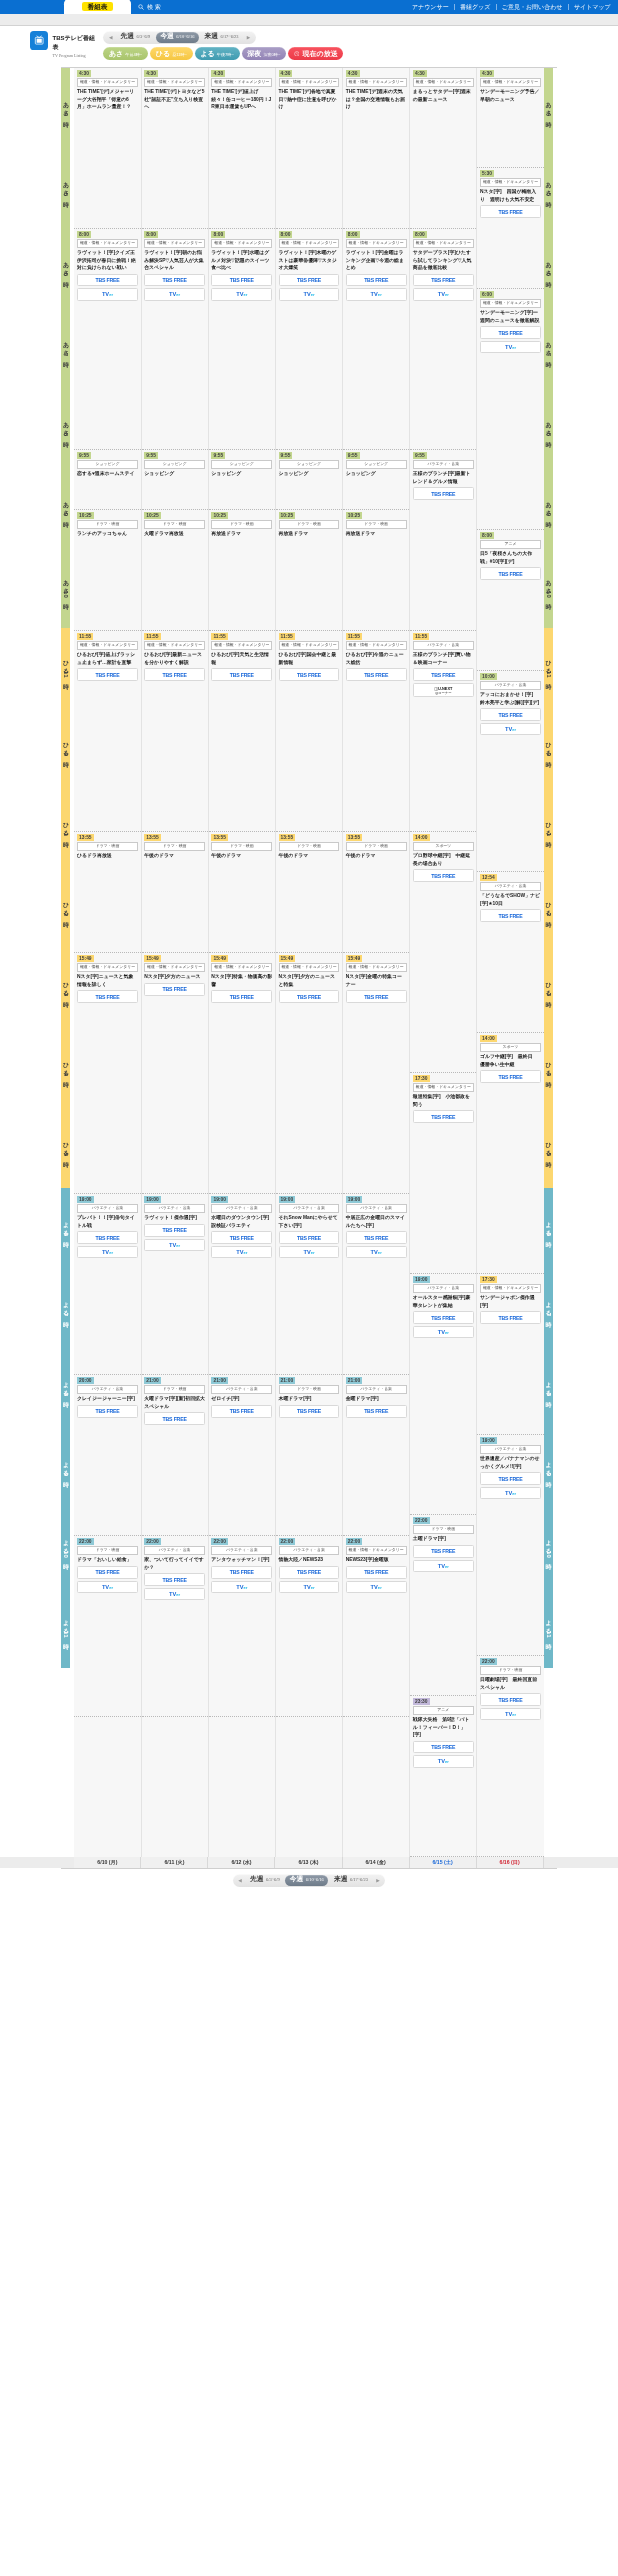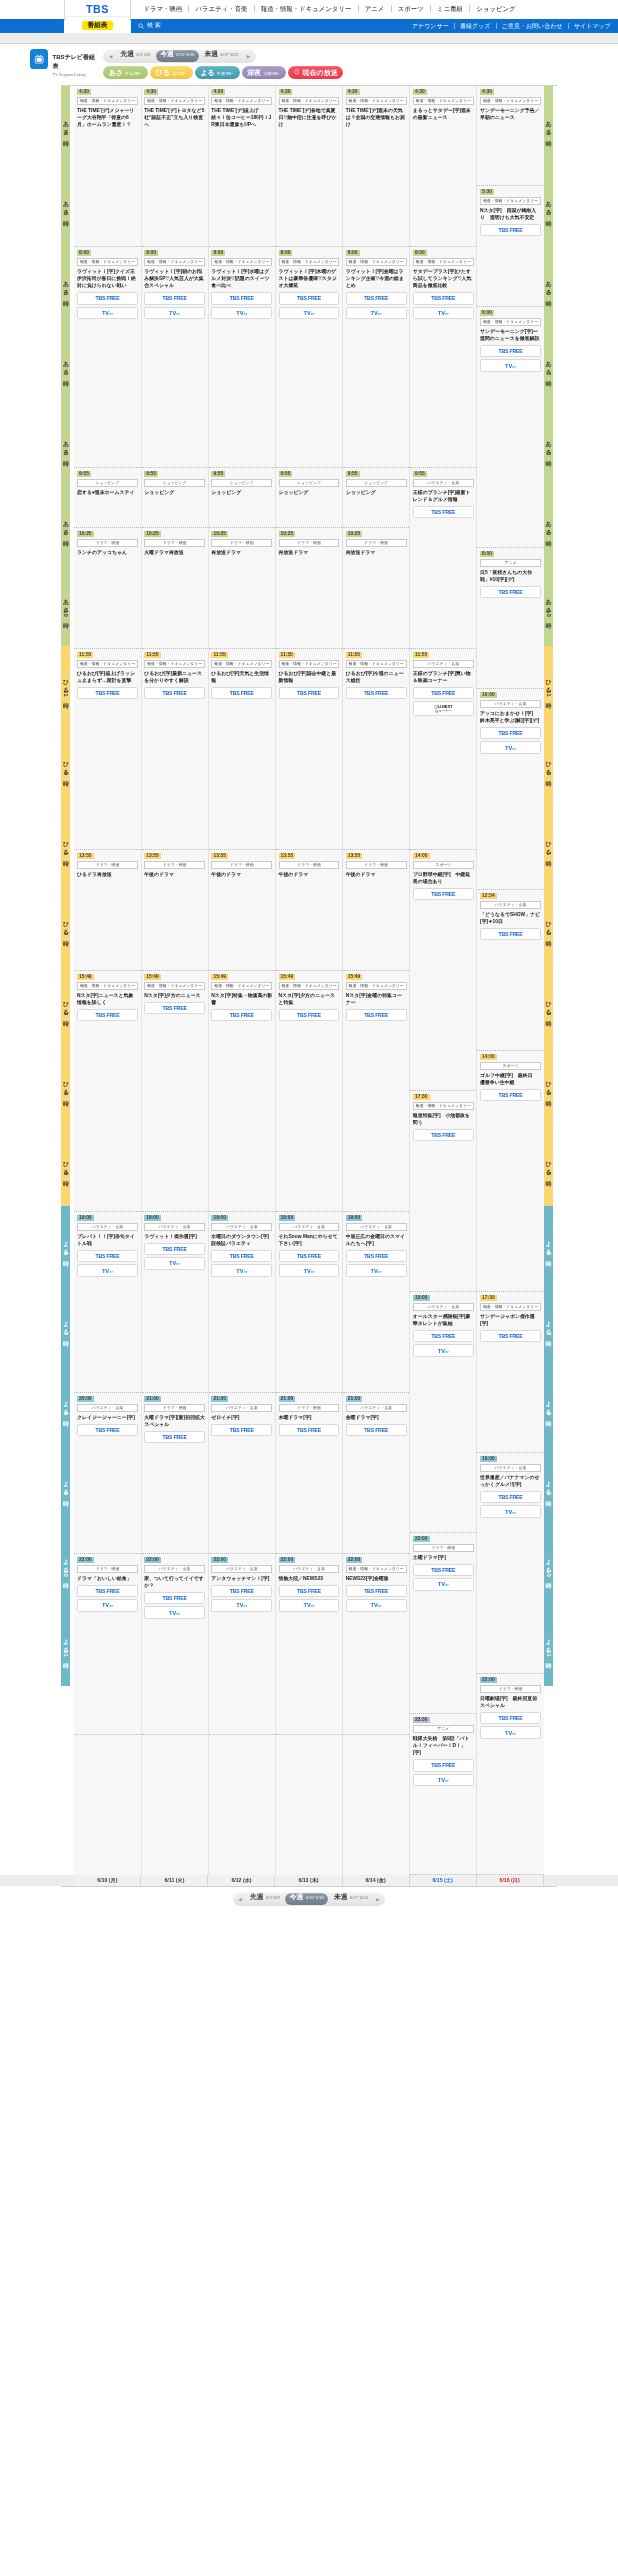--- a/index.html
+++ b/index.html
@@ -124,35 +124,20 @@
   .dayhead .dcell.sat { color:#1565d8; }
   .dayhead .dcell.sun { color:#d1202f; }
 
   .bottomnav { display:flex; justify-content:center; align-items:center; gap:5.2px; padding:5.2px 0; }
 </style>
 </head>
 <body>
 
 <div class="page">
 
-  <div class="topbar">
-    <div class="lead"></div>
-    <div class="logo-col">
-      <span class="logo-tbs">TBS</span>
-    </div>
-    <nav class="globalnav">
-      <a href="#">ドラマ・映画</a>
-      <a href="#">バラエティ・音楽</a>
-      <a href="#">報道・情報・ドキュメンタリー</a>
-      <a href="#">アニメ</a>
-      <a href="#">スポーツ</a>
-      <a href="#">ミニ番組</a>
-      <a href="#">ショッピング</a>
-    </nav>
-  </div>
 
   <div class="bluebar">
     <div class="lead"></div>
     <div class="tab-bangumi">
       <span class="pill">番組表</span>
     </div>
     <div class="searchbox">
       <svg viewBox="0 0 16 16">
           <circle cx="6.5" cy="6.5" r="4.6" fill="none" stroke="#fff" stroke-width="1.6"></circle>
           <line x1="10" y1="10" x2="14.5" y2="14.5" stroke="#fff" stroke-width="1.8"></line>

